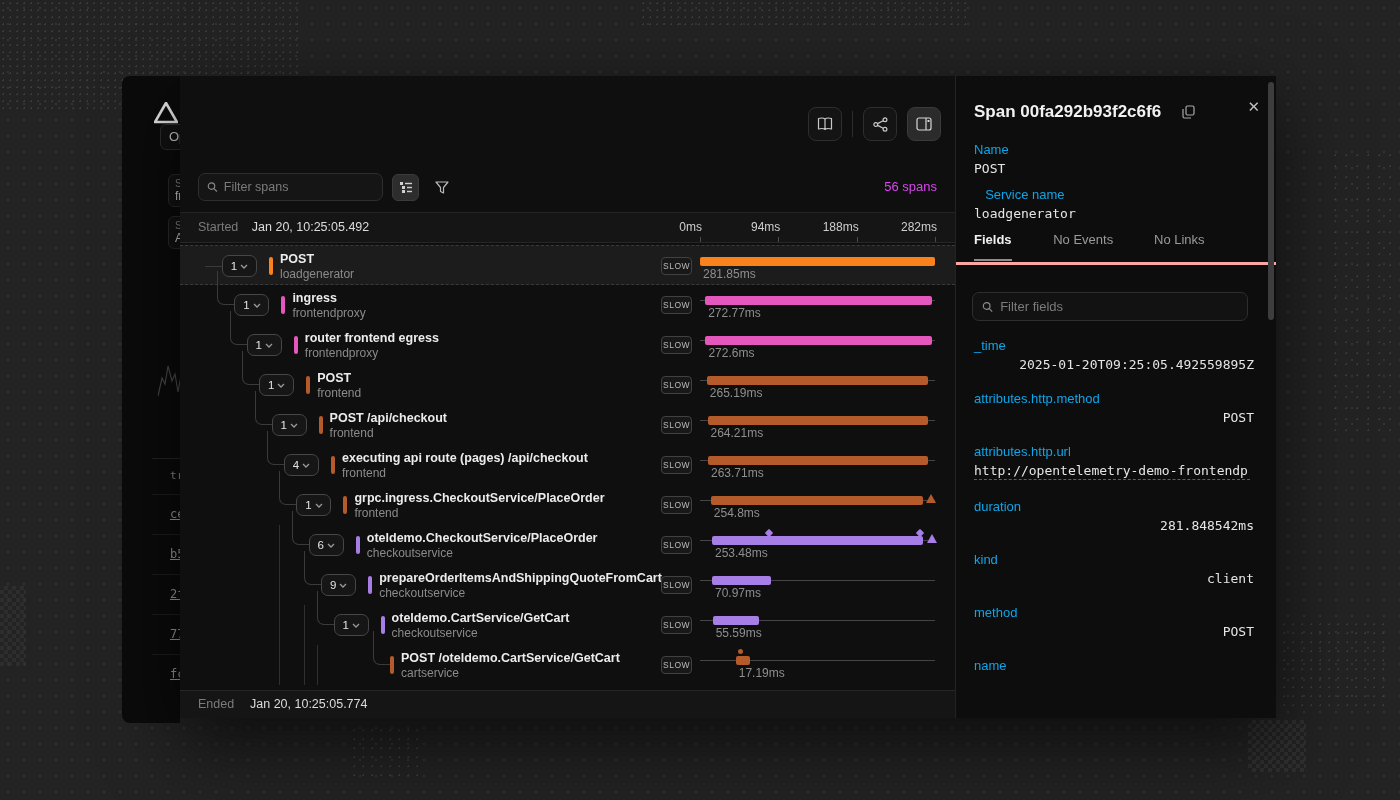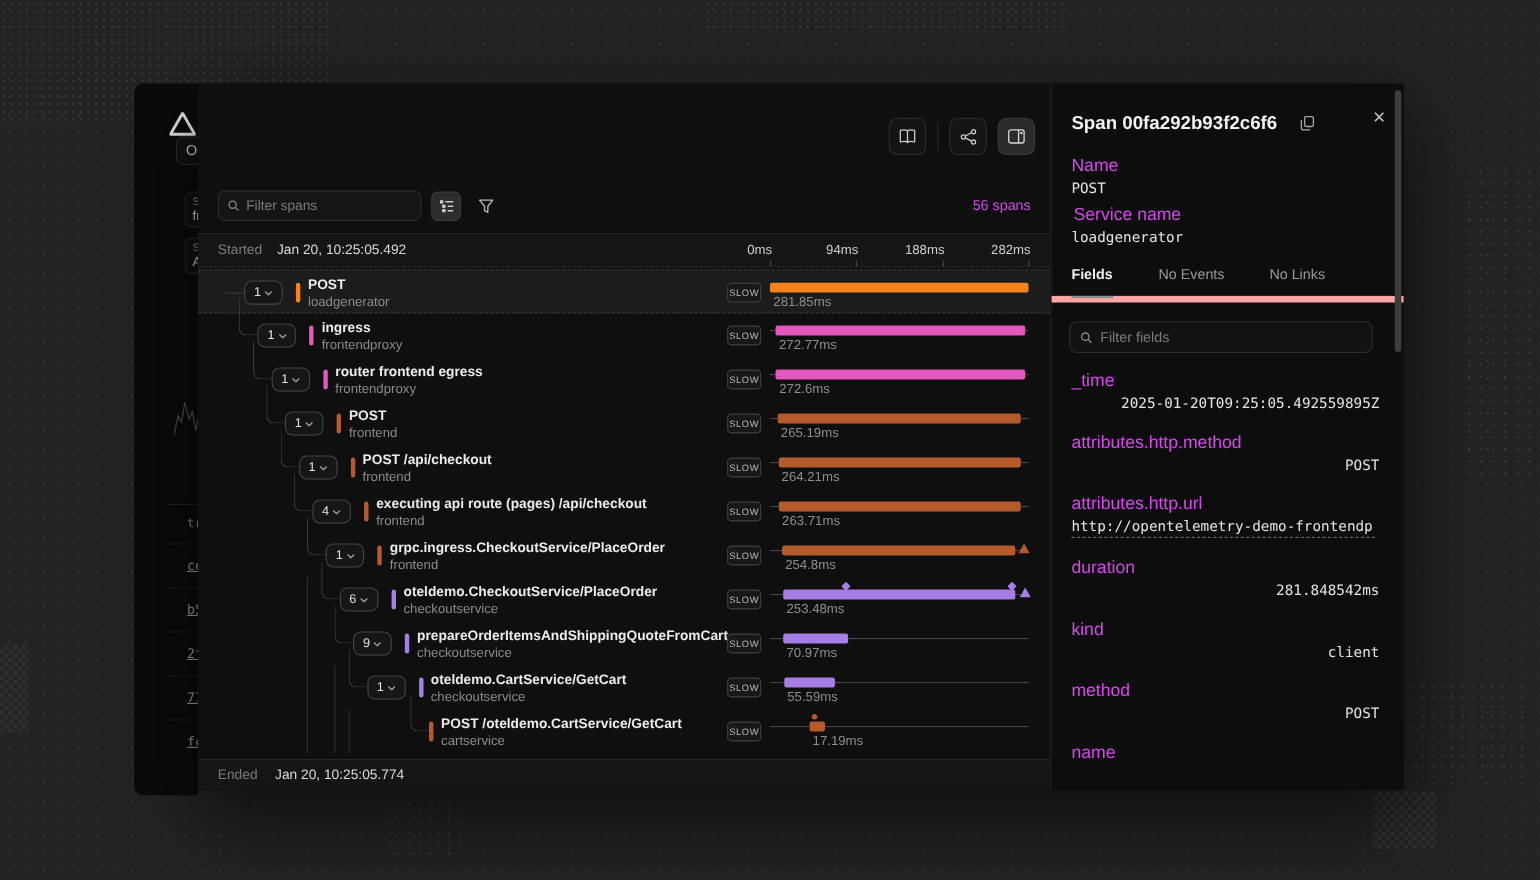--- a/index.html
+++ b/index.html
@@ -96,24 +96,24 @@
 
   
   .footer { position:absolute; left:0; bottom:0; width:100%; height:28px; background:#151515; border-top:1px solid #262626; }
   .footer .k { position:absolute; left:18px; top:6px; font-size:12.5px; color:#7b7b7b; }
   .footer .v { position:absolute; left:70px; top:6px; font-size:12.5px; color:#dcdcdc; }
 
   
   .p-title { position:absolute; left:18px; top:26px; font-size:17px; font-weight:700; color:#f2f2f2; }
   .p-copy { position:absolute; left:226px; top:29px; cursor:pointer; }
   .p-close { position:absolute; right:16px; top:22px; font-size:15px; color:#bdbdbd; cursor:pointer; }
-  .p-field-label { font-size:16px; color:#d946ef; margin-bottom:4px; }
+  .p-field-label { font-size:13px; color:#0ea5e9; margin-bottom:4px; }
   .p-field-value { font-size:13px; color:#e5e5e5; }
   .p-head-field { position:absolute; left:18px; }
-  .tabs { position:absolute; left:0; top:166px; width:100%; height:33px; border-bottom:6px solid #fca5a5; }
+  .tabs { position:absolute; left:0; top:156px; width:100%; height:33px; border-bottom:3px solid #fca5a5; }
   .tab { position:absolute; top:0; font-size:13px; color:#9a9a9a; padding-bottom:12px; cursor:pointer; }
   .tab.active { color:#f0f0f0; font-weight:700; border-bottom:2px solid #8d8d8d; }
   .p-search { position:absolute; left:16px; top:216px; width:276px; height:29px; border:1px solid #2e2e2e; border-radius:7px;
               background:#121212; display:flex; align-items:center; padding:0 9px; gap:7px; }
   .p-search input { background:transparent; border:none; outline:none; color:#d0d0d0; font-size:13px; width:100%;
                     font-family:"Liberation Sans",sans-serif; }
   .p-search input::placeholder { color:#7b7b7b; }
   .p-fields { position:absolute; left:18px; top:262px; width:280px; }
   .p-item { margin-bottom:19px; }
   .p-item .val { display:block; white-space:nowrap; overflow:hidden;text-align:right; }

